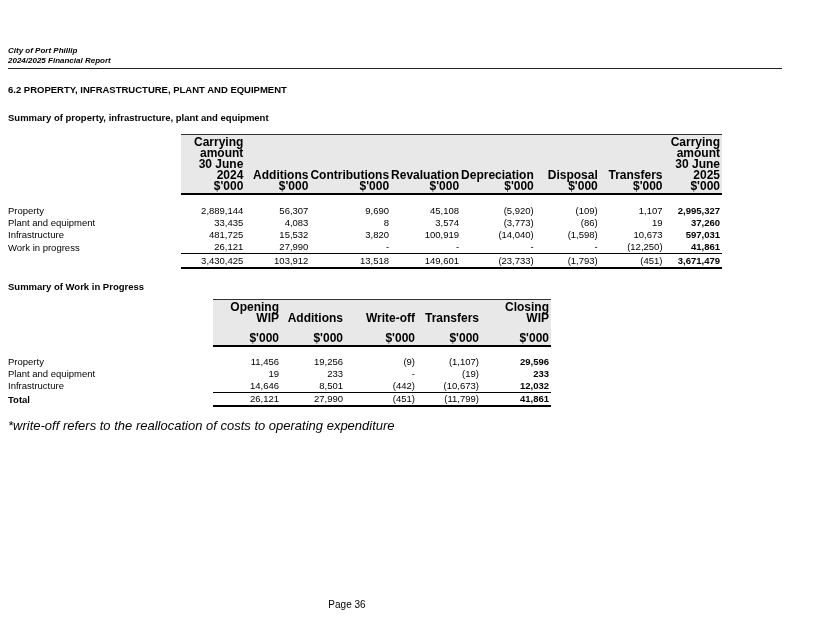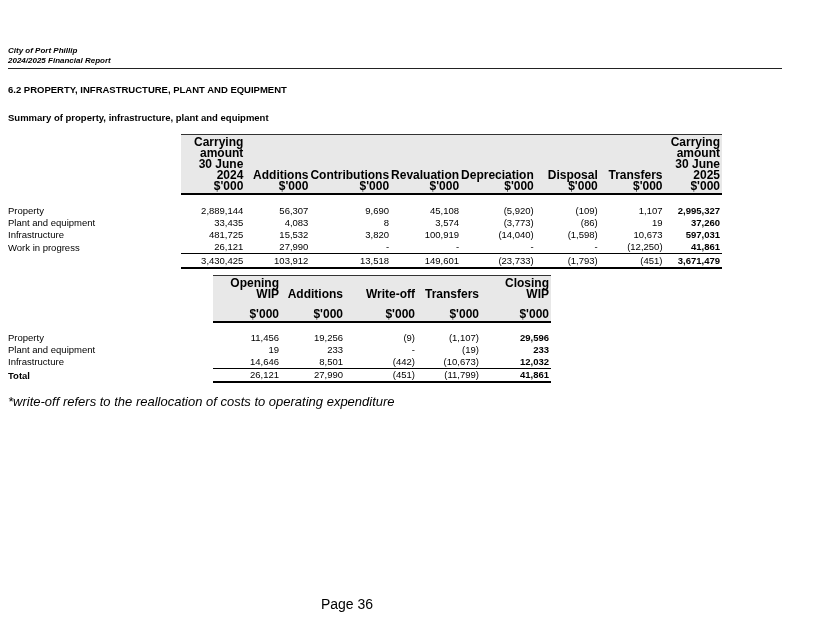--- a/index.html
+++ b/index.html
@@ -44,21 +44,21 @@
   .t2 tr.gap td { height:10px; }
   td.last { font-weight:bold; }
   tr.total td.num { border-top:1px solid #000; border-bottom:2px solid #000; height:14px; }
   tr.total td.lbl { border:none; }
   td.bold-label { font-weight:bold; }
   .nil { padding-right:8px; }
 
   .footnote { font-size:13px; font-style:italic; line-height:11px; margin-top:13px; }
   .page-number {
     position:absolute; top:599px; left:0; width:694px;
-    text-align:center; font-size:14px; line-height:11px;
+    text-align:center; font-size:10px; line-height:11px;
   }
 </style>
 </head>
 <body>
 
 <div class="page">
 
   <div class="doc-head">
     <div>City of Port Phillip</div>
     <div>2024/2025 Financial Report</div>
@@ -176,20 +176,21 @@
         <td class="num">13,518</td>
         <td class="num">149,601</td>
         <td class="num">(23,733)</td>
         <td class="num">(1,793)</td>
         <td class="num">(451)</td>
         <td class="num last">3,671,479</td>
       </tr>
     </tbody>
   </table>
 
+  <div class="table-heading second">Summary of Work in Progress</div>
 
   <table class="t2">
     <colgroup>
       <col style="width:205px">
         <col style="width:68px">
         <col style="width:64px">
       <col style="width:72px">
         <col style="width:64px">
         <col style="width:70px">
     </colgroup>

